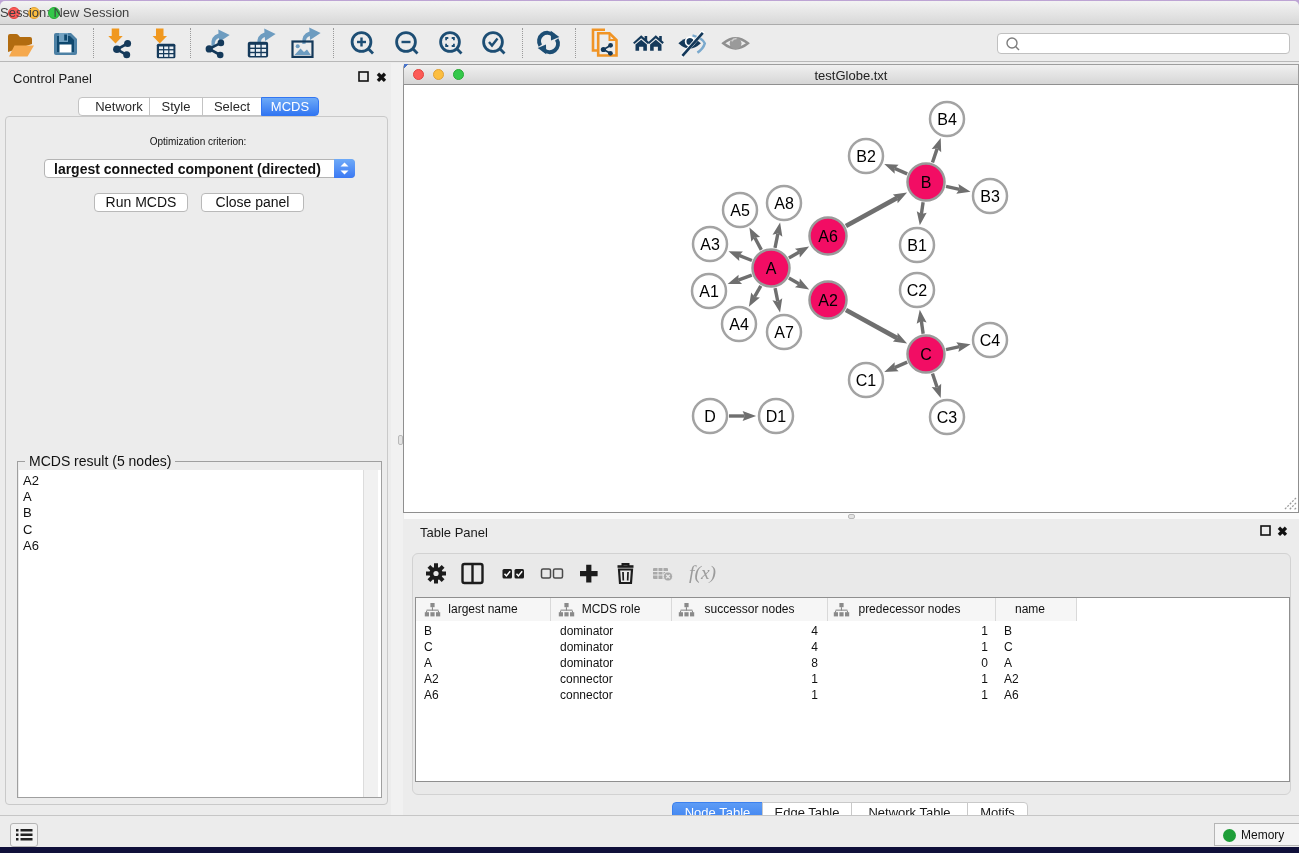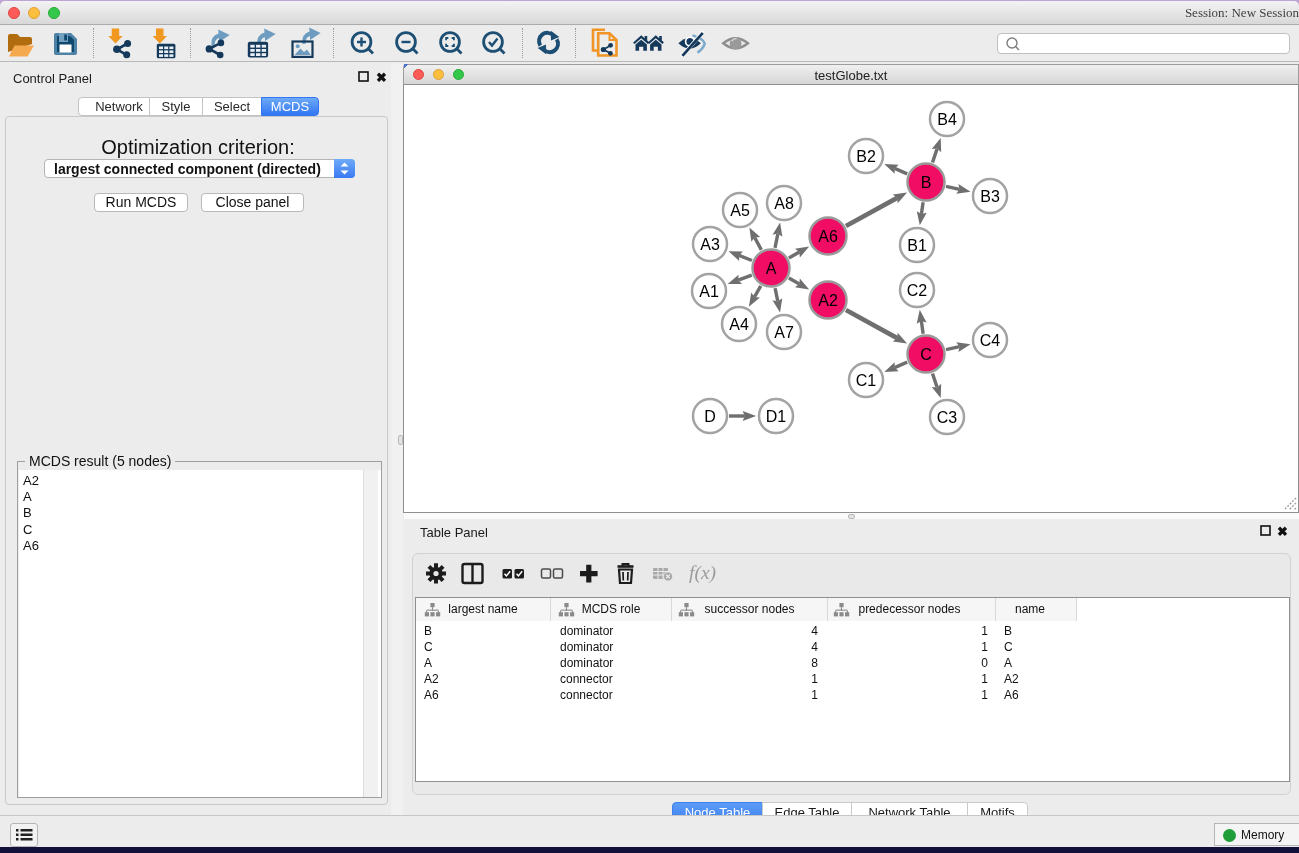--- a/index.html
+++ b/index.html
@@ -9,41 +9,41 @@
 
   
   #desktop-top { left:0; top:0; width:1299px; height:7px; background:#bda4d4; }
   #titlebar { left:0; top:1px; width:1299px; height:24px;
     background:linear-gradient(#f3f3f3,#d8d8d8);
     border-bottom:1px solid #ababab; border-radius:5px 5px 0 0; }
   .tl { position:absolute; top:6px; width:12px; height:12px; border-radius:50%; }
   #titlebar .t1 { left:8px;  background:#fc5b57; border:1px solid #e2443f; }
   #titlebar .t2 { left:28px; background:#fcbe3f; border:1px solid #e0a135; }
   #titlebar .t3 { left:48px; background:#34c84a; border:1px solid #27aa35; }
-  #titlebar .ttl { position:absolute; top:4px; width:100%; text-align:right;
-    font-size:13px; color:#3f3f3f;font-family:Liberation Serif, serif; }
+  #titlebar .ttl { position:absolute; top:4px; width:100%; text-align:left;
+    font-size:13px; color:#3f3f3f; }
 
   
   #toolbar { left:0; top:25px; width:1299px; height:37px; background:#ececec;
      border-bottom:1px solid #b8b8b8; }
   .sep { position:absolute; top:3px; height:30px; width:0;
      border-left:1px dotted #9a9a9a; }
   #search { position:absolute; left:997px; top:8px; width:293px; height:21px;
      background:#fff; border:1px solid #c0c0c0; border-radius:4px; }
 
   
   #cp-title { left:13px; top:71px; font-size:13px; color:#1b1b1b; }
   .winbtns { position:absolute; font-size:12px; color:#111; }
   #cp-tabs { left:78px; top:97px; height:19px; }
   .tab { position:absolute; top:0; height:19px; background:#fff; border:1px solid #c3c3c3;
      font-size:13px; color:#282828; text-align:center; line-height:18px; }
   .tabsel { background:linear-gradient(#6daaf7,#3276f2); color:#fff; border:1px solid #3276f2; }
   #cp-content { left:5px; top:116px; width:383px; height:689px;
      border:1px solid #c9c9c9; border-radius:4px; background:#ececec; }
-  #opt-label { left:0; top:136px; width:396px; text-align:center; font-size:20px; color:#111; }
+  #opt-label { left:0; top:136px; width:396px; text-align:center; font-size:10px; color:#111; }
   #dd { left:44px; top:159px; width:311px; height:19px; background:#fff;
      border:1px solid #b4b4b4; border-radius:4px;font-weight:bold; }
   #dd .txt { position:absolute; left:9px; top:1px; font-size:14px; color:#111; }
   #dd .step { position:absolute; right:-1px; top:-1px; width:21px; height:19px;
      background:linear-gradient(#6eaaf8,#3b79f3); border-radius:0 4px 4px 0; }
   .btn { position:absolute; height:19px; background:#fff; border:1px solid #b9b9b9;
      border-radius:4px; font-size:14px; color:#111; text-align:center; line-height:17px; }
   #groupbox { left:17px; top:461px; width:365px; height:337px; border:1px solid #9f9f9f; }
   #groupbox .glabel { position:absolute; left:7px; top:-9px; background:#ececec;
      padding:0 4px; font-size:14px; color:#111; }

